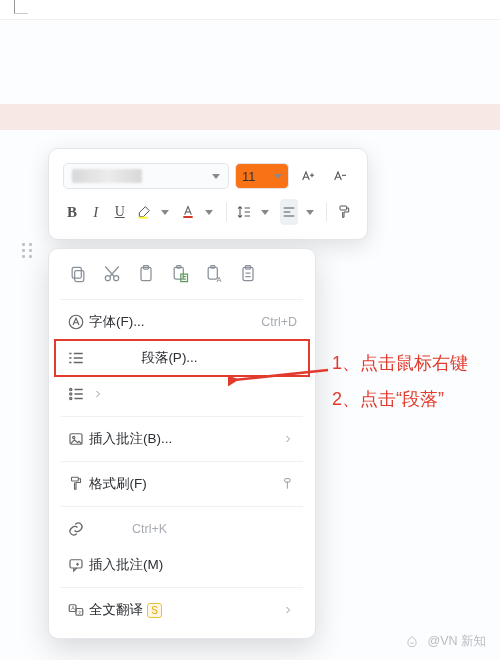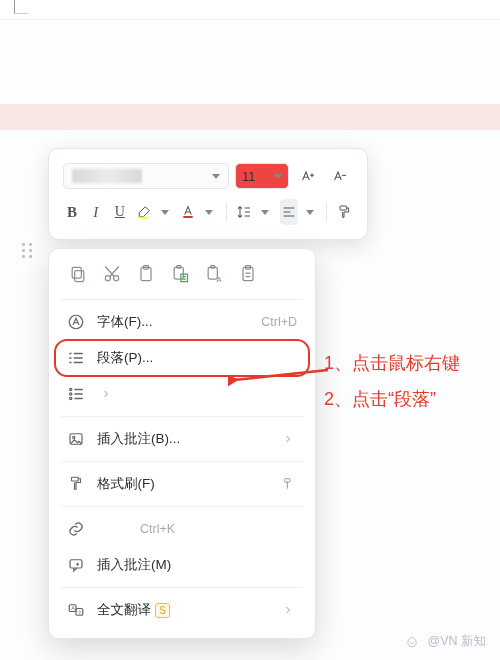--- a/index.html
+++ b/index.html
@@ -25,21 +25,21 @@
     padding: 12px 10px 8px 10px;
   }
   .toolbar-row { display: flex; align-items: center; gap: 6px; padding: 2px 4px 8px 4px; }
   .toolbar-row.second { padding-top: 2px; padding-bottom: 6px; }
   .font-select {
     flex: 1; height: 26px; border: 1px solid #e1e4e8; border-radius: 5px;
     display: flex; align-items: center; justify-content: space-between;
     padding: 0 8px; background: #fafbfc;
   }
   .font-select .blur { width: 70px; height: 14px; background: linear-gradient(90deg,#d8d8d8,#ececec,#d8d8d8); filter: blur(1px); border-radius: 2px; }
-  .size-select { width: 54px; height: 26px; border: 1px solid #e1e4e8; border-radius: 5px; display: flex; align-items: center; justify-content: space-between; padding: 0 6px; background: #ef4444; }
+  .size-select { width: 54px; height: 26px; border: 1px solid #e1e4e8; border-radius: 5px; display: flex; align-items: center; justify-content: space-between; padding: 0 6px; background: #f97316; }
   .caret { width: 0; height: 0; border-left: 4px solid transparent; border-right: 4px solid transparent; border-top: 5px solid #888; }
   .tb-btn { width: 26px; height: 26px; display: flex; align-items: center; justify-content: center; border-radius: 4px; color: #555; position: relative; }
   .tb-btn svg { width: 16px; height: 16px; }
   .divider { width: 1px; height: 20px; background: #e6e8eb; margin: 0 2px; }
   .dropdown-caret { margin-left: -3px; }
   .dropdown-caret .caret { border-top-color: #888; }
   .handle { position: absolute; left: 22px; top: 243px; display: grid; grid-template-columns: 4px 4px; gap: 3px; }
   .handle span { width: 3px; height: 3px; background: #c0c4c9; border-radius: 1px; }
   .context-menu {
     position: absolute; top: 248px; left: 48px;
@@ -50,29 +50,29 @@
     box-shadow: 0 10px 30px rgba(0,0,0,0.15);
     padding: 10px 6px;
   }
   .paste-row { display: flex; gap: 12px; padding: 4px 12px 10px 12px; }
   .paste-row .pi { width: 22px; height: 22px; display: flex; align-items: center; justify-content: center; color: #8a9099; }
   .paste-row .pi svg { width: 20px; height: 20px; }
   .menu-sep { height: 1px; background: #eef0f2; margin: 4px 6px; }
   .menu-item {
     display: flex; align-items: center; height: 36px;
     padding: 0 12px; border-radius: 6px;
-    gap: 12px; cursor: default;
+    gap: 4px; cursor: default;
   }
   .menu-item .mi-icon { width: 18px; height: 18px; display: flex; align-items: center; justify-content: center; color: #666; }
   .menu-item .mi-icon svg { width: 18px; height: 18px; }
   .menu-item .mi-label { flex: 1; color: #2b2f33; font-size: 13.5px; }
   .menu-item .mi-short { color: #a6acb3; font-size: 12.5px; margin-left: 43px; }
   .menu-item .mi-tail { width: 18px; display:flex; align-items:center; justify-content:center; color:#999;}
-  .menu-item.highlight { outline: 2.5px solid #e23b2e; outline-offset: -1px; border-radius: 12px; }
-  .annotation { position: absolute; left: 324px; color: #e23b2e; font-size: 18px; line-height: 1.9; font-weight: 400; }
+  .menu-item.highlight { outline: 2.5px solid #e23b2e; outline-offset: -1px; border-radius: 0; text-align: center; }
+  .annotation { position: absolute; left: 332px; color: #e23b2e; font-size: 18px; line-height: 1.9; font-weight: 400; }
   .annotation.a1 { top: 346px; }
   .annotation.a2 { top: 382px; }
   .arrow { position: absolute; top: 366px; left: 228px; width: 104px; height: 20px; pointer-events: none; }
   .watermark { position: absolute; right: 14px; bottom: 10px; color: #b9bec4; font-size: 12.5px; display:flex; align-items:center; gap:8px;}
   .wm-logo { width:14px; height:14px; }
   .badge-s { display:inline-flex; width:15px; height:15px; border:1px solid #e9c03b; color:#e9a400; font-size:10px; align-items:center; justify-content:center; border-radius:3px; margin-left:4px; background:#fff8e5;}
 </style>
 </head>
 <body>
 

